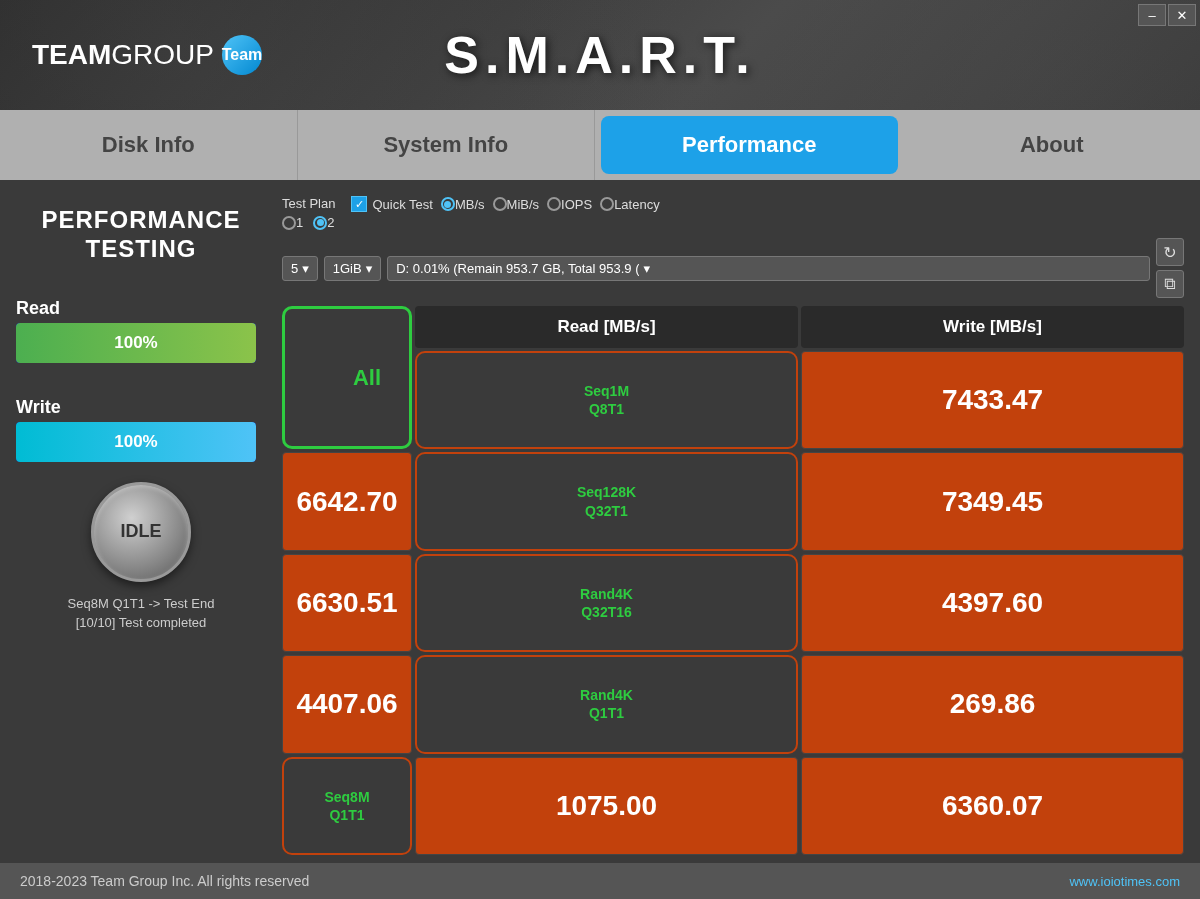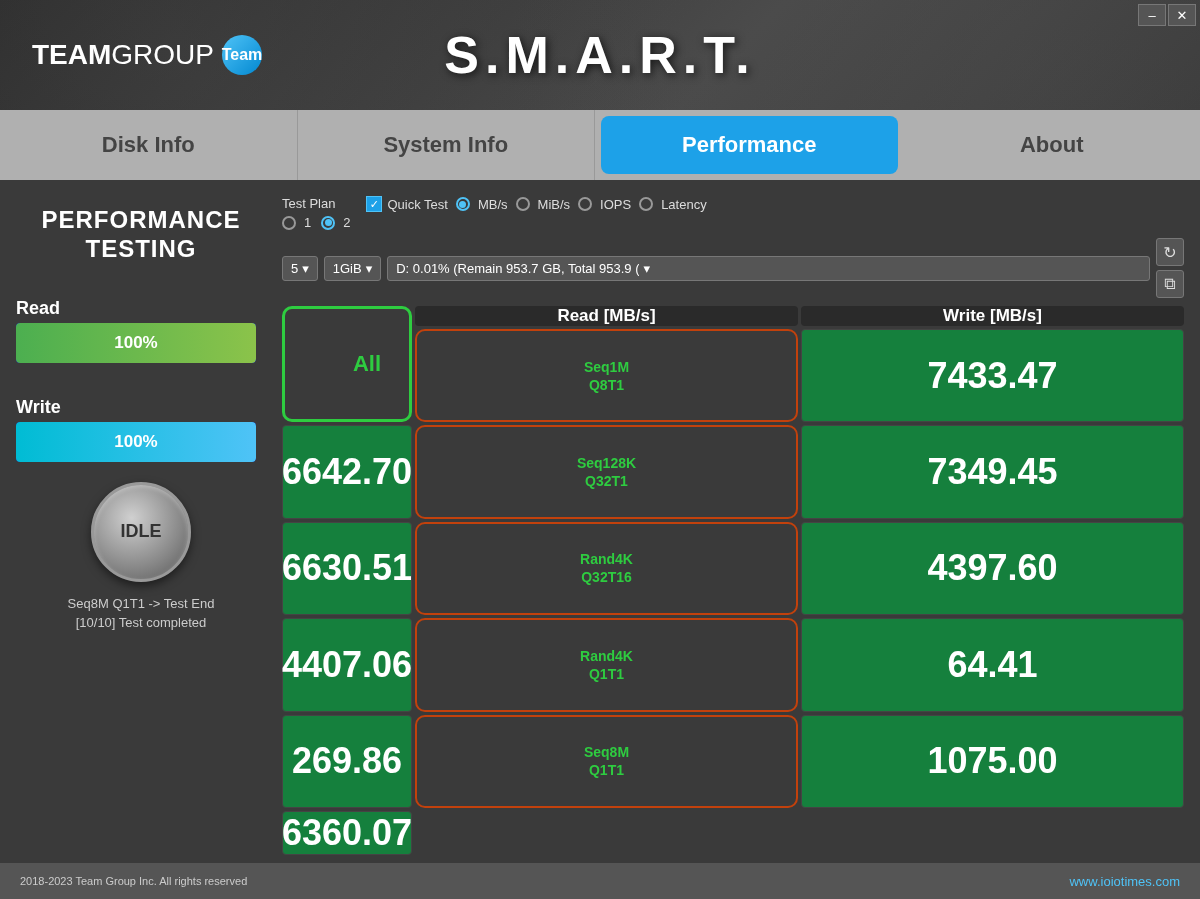--- a/index.html
+++ b/index.html
@@ -220,21 +220,21 @@
       font-size: 13px;
     }
     .radio-row {
       display: flex;
       gap: 10px;
       align-items: center;
     }
     .radio-item {
       display: flex;
       align-items: center;
-      gap: 8px;
+      gap: 0;
       color: #ddd;
       font-size: 13px;
       cursor: pointer;
     }
     .radio-circle {
       width: 14px;
       height: 14px;
       border-radius: 50%;
       border: 2px solid #999;
       background: transparent;
@@ -325,42 +325,42 @@
       justify-content: center;
     }
     .col-header {
       background: #2a2a2a;
       color: white;
       font-size: 17px;
       font-weight: bold;
       display: flex;
       align-items: center;
       justify-content: center;
-      padding: 0;
+      padding: 11px;
       border-radius: 4px;
     }
     .test-btn {
       background: transparent;
       border: 2px solid #c2410c;
       border-radius: 10px;
       color: #2ecc40;
       font-size: 14px;
       font-weight: bold;
       cursor: pointer;
       display: flex;
       align-items: center;
       justify-content: center;
       text-align: center;
       line-height: 1.3;
       padding: 4px;
     }
     .value-cell {
-      background: #15803d;
-      color: white;
-      font-size: 36px;
+      background: #c2410c;
+      color: white;
+      font-size: 28px;
       font-weight: bold;
       display: flex;
       align-items: center;
       justify-content: center;
       border-radius: 4px;
       border: 1px solid #444;
       text-align: right;
     }
 
     
@@ -368,21 +368,21 @@
       width: 100%;
       height: 36px;
       background: #555;
       display: flex;
       align-items: center;
       justify-content: space-between;
       padding: 0 20px;
     }
     .footer-text {
       color: #ccc;
-      font-size: 11px;
+      font-size: 14px;
     }
     .footer-link {
       color: #4fc3f7;
       font-size: 13px;
     }
     .icon-btn {
       width: 28px;
       height: 28px;
       background: #555;
       border: 1px solid #777;
@@ -538,21 +538,20 @@
 
       <div class="test-btn">Seq128K<br>Q32T1</div>
       <div class="value-cell">7349.45</div>
       <div class="value-cell">6630.51</div>
 
       <div class="test-btn">Rand4K<br>Q32T16</div>
       <div class="value-cell">4397.60</div>
       <div class="value-cell">4407.06</div>
 
       <div class="test-btn">Rand4K<br>Q1T1</div>
-      <div class="value-cell">64.41</div>
       <div class="value-cell">269.86</div>
 
       <div class="test-btn">Seq8M<br>Q1T1</div>
       <div class="value-cell">1075.00</div>
       <div class="value-cell">6360.07</div>
     </div>
 
   </div>
 </div>
 

